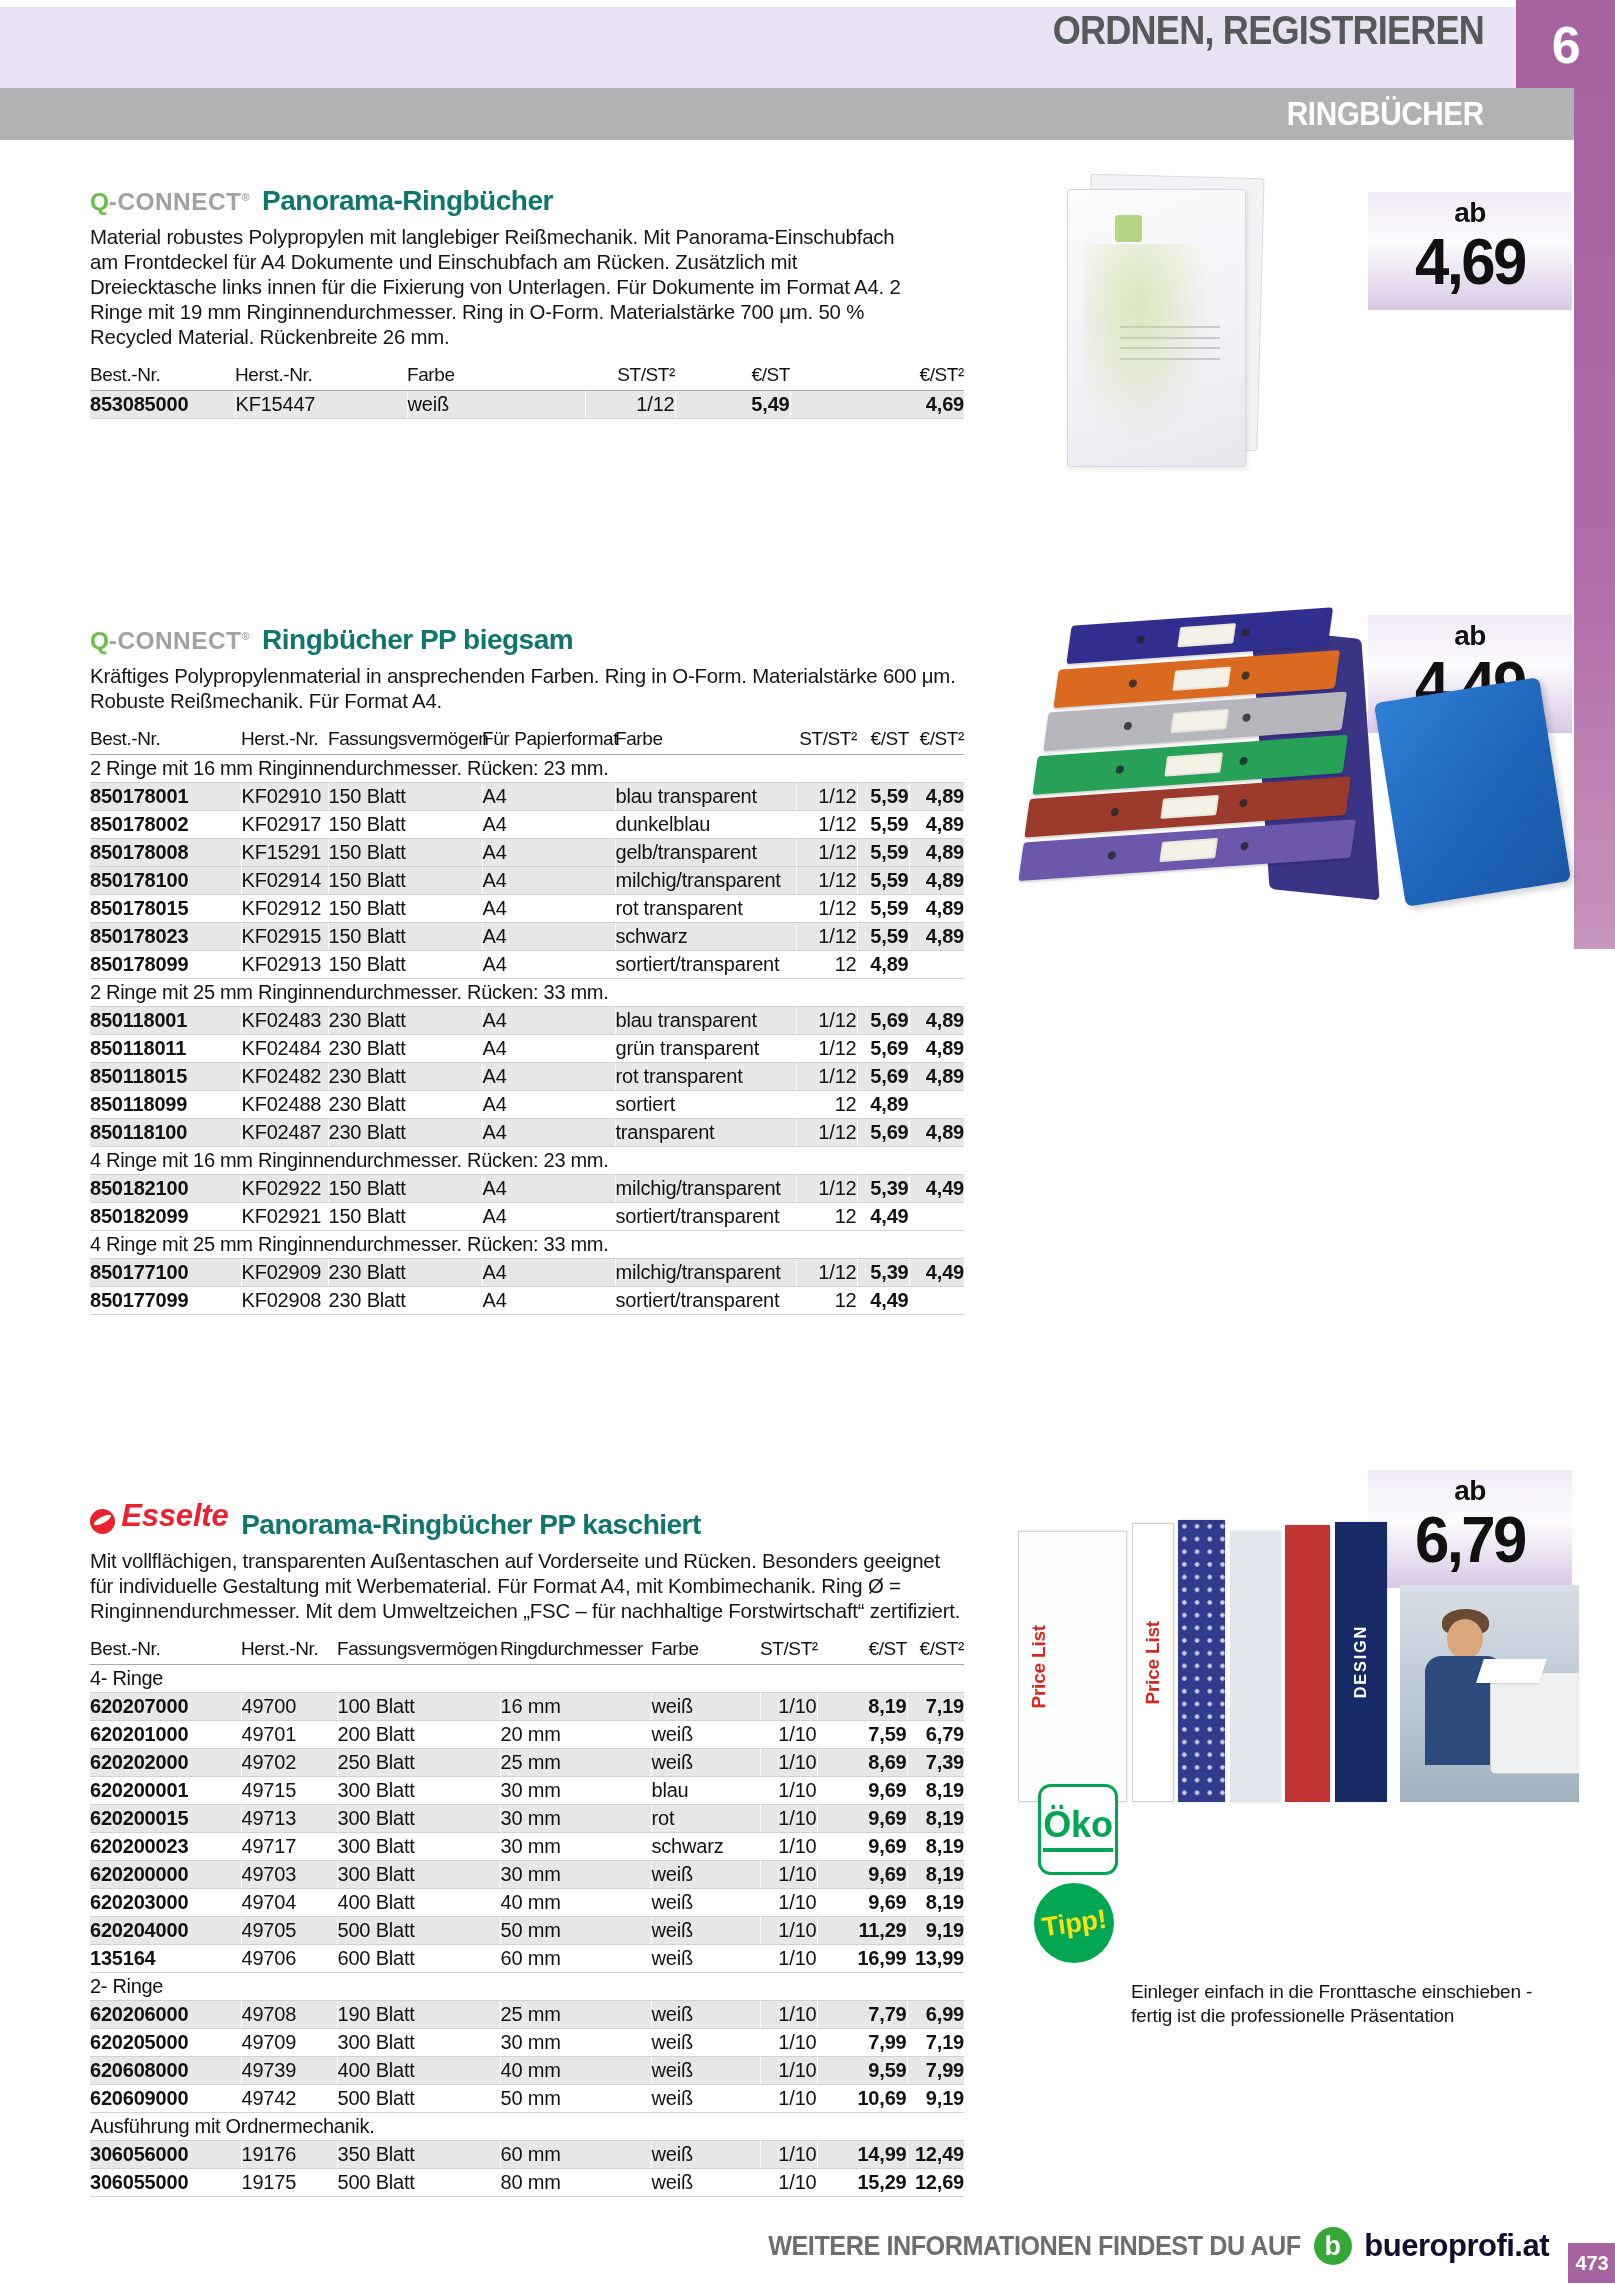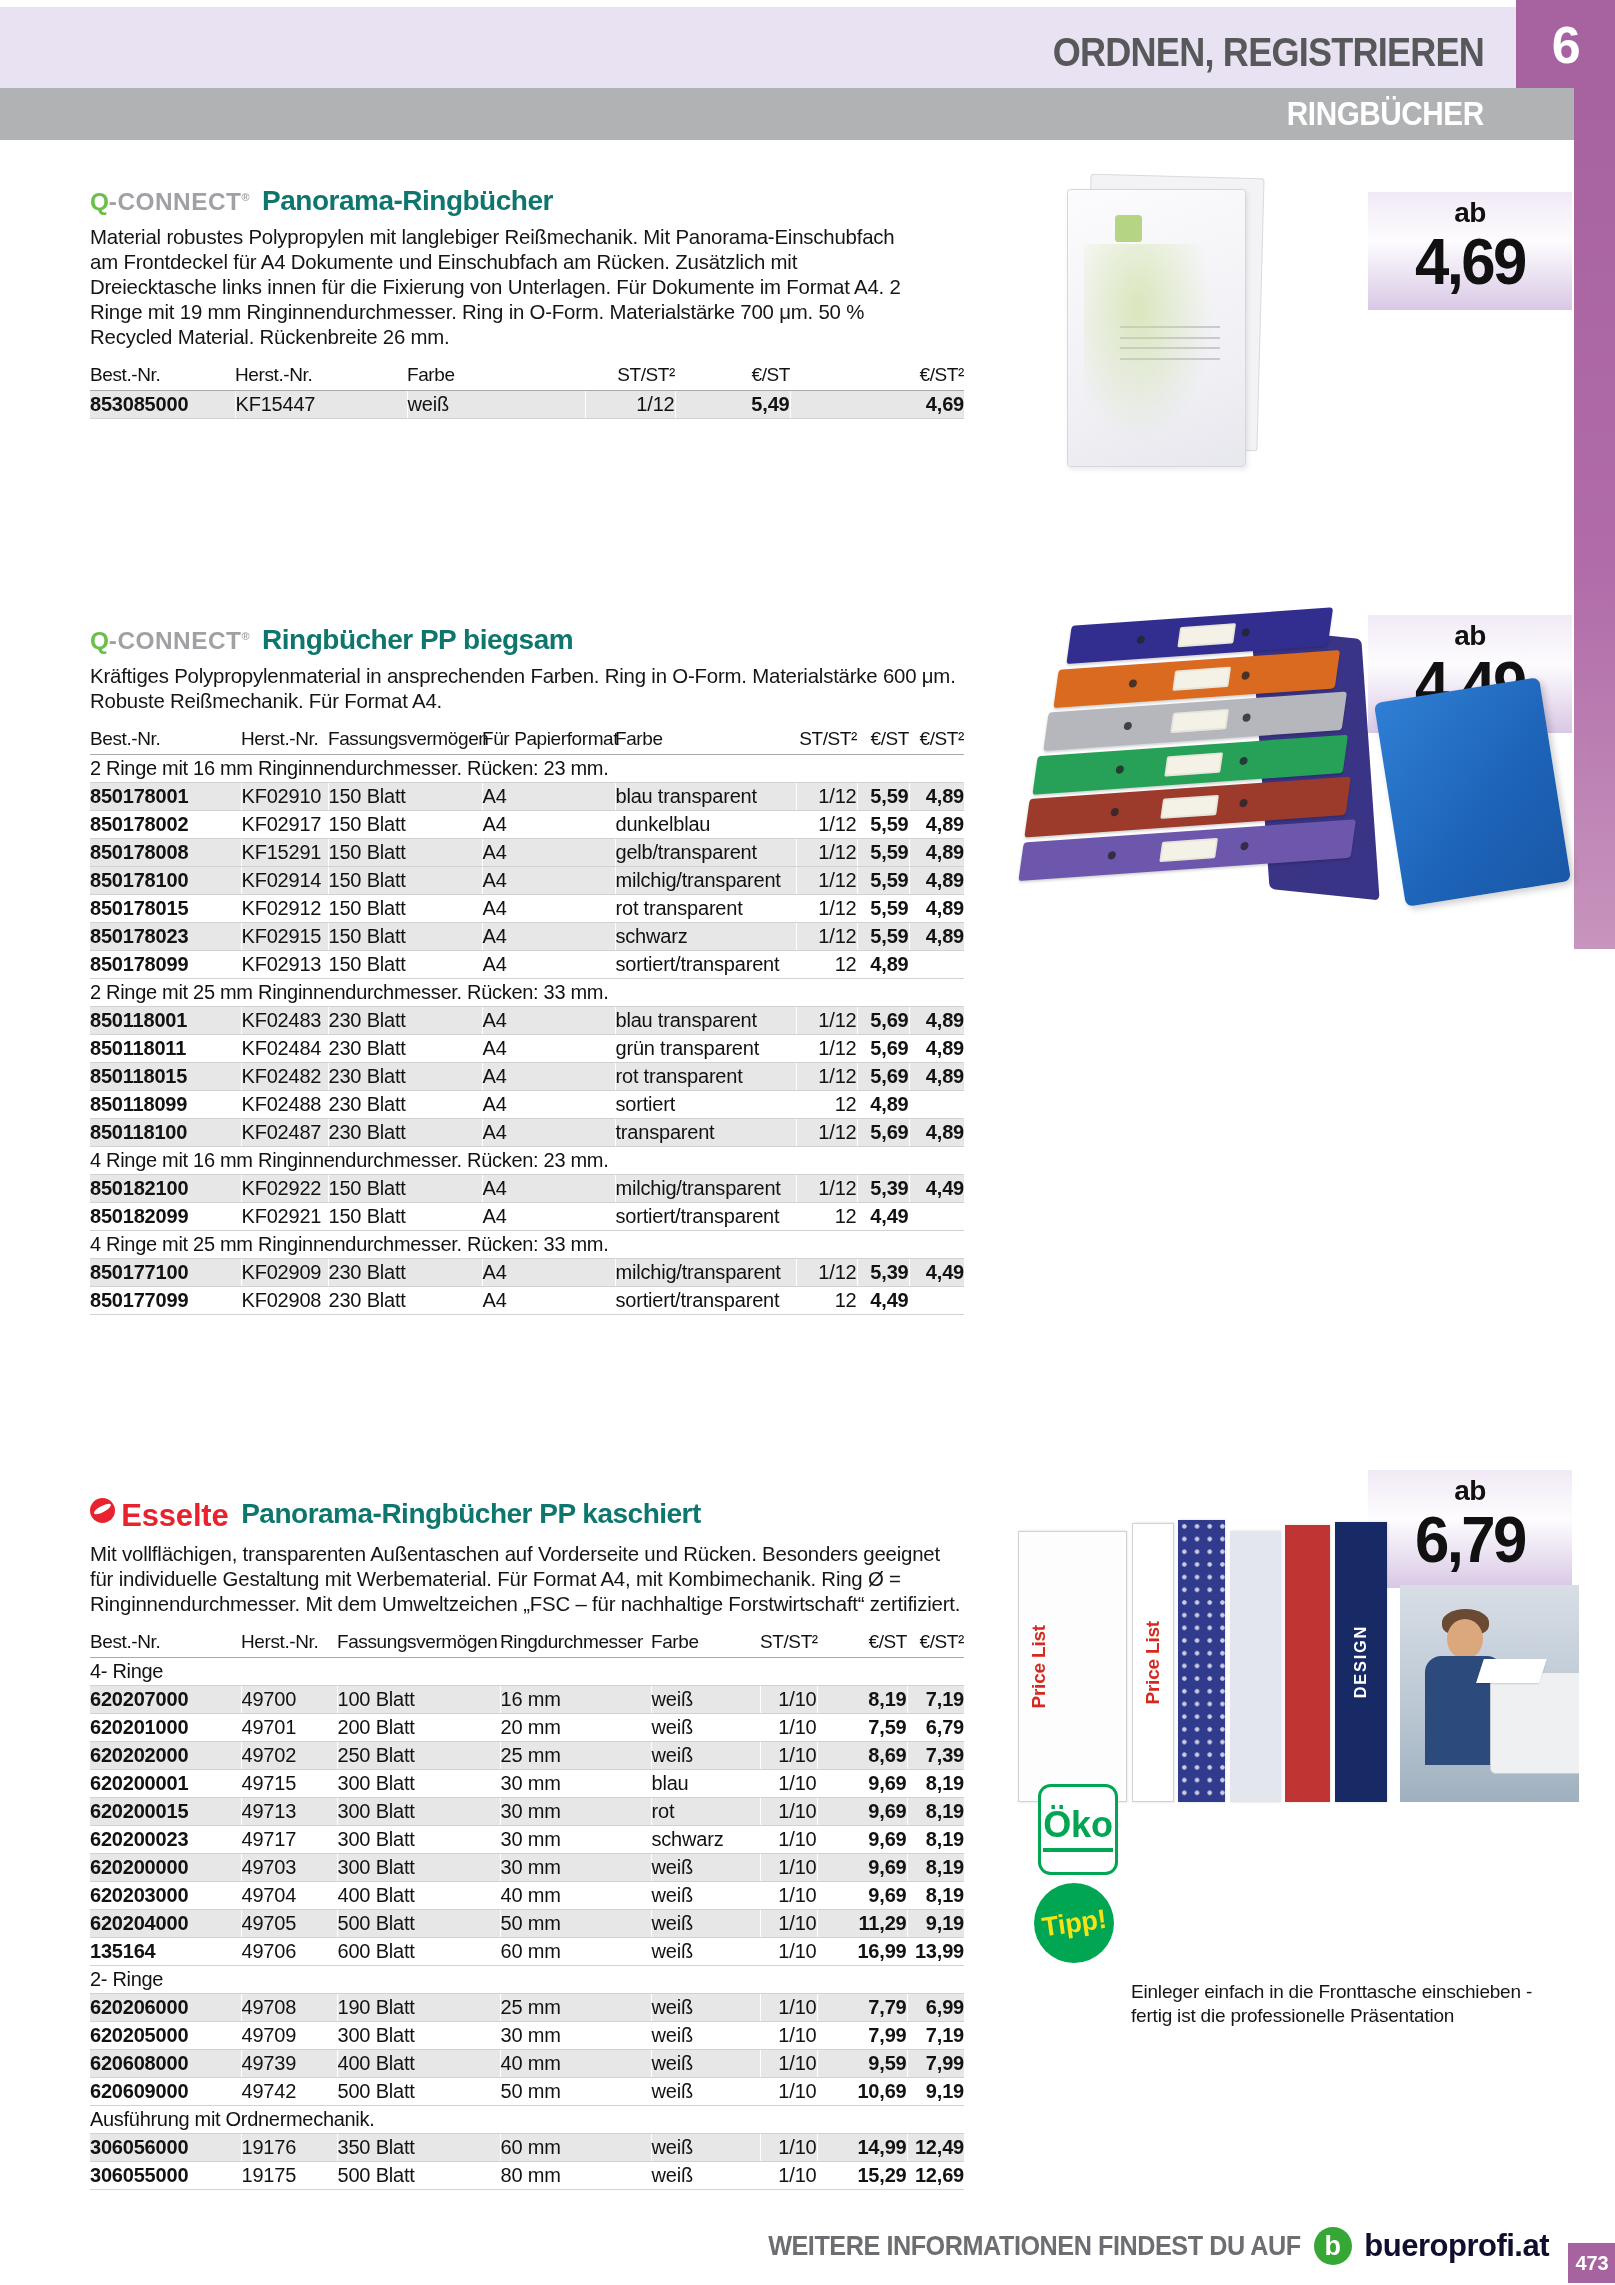--- a/index.html
+++ b/index.html
@@ -1,42 +1,42 @@
 <!DOCTYPE html>
 <html style="font-size:14.5px"><head>
 <meta charset="utf-8">
 <style>
   html,body{margin:0;padding:0;background:#f2f2f2;}
   .page{position:relative;width:1616px;height:2285px;background:#ffffff;overflow:hidden;
         font-family:"Liberation Sans",sans-serif;color:#111;letter-spacing:-0.2px;}
 
   
   .top-band{position:absolute;left:0;top:7.2px;width:1520px;height:90px;background:#e9e2f2;
-            display:flex;align-items:center;justify-content:flex-end;padding-right:36px;box-sizing:border-box;}
+            display:flex;align-items:flex-start;justify-content:flex-end;padding-right:36px;box-sizing:border-box;}
   .top-band-text{font-size:41px;font-weight:bold;color:#57585a;letter-spacing:-0.9px;
                  display:inline-block;transform:scaleX(0.88);transform-origin:right center;}
   .chapter-tab{position:absolute;left:1516px;top:0;width:100px;height:90px;background:#a763a0;
                display:flex;align-items:center;justify-content:center;}
   .chapter-tab span{color:#fff;font-size:52px;font-weight:bold;}
   .sub-bar{position:absolute;left:0;top:88px;width:1574px;height:52px;background:#b1b2b4;
            display:flex;align-items:center;justify-content:flex-end;padding-right:90px;box-sizing:border-box;}
   .sub-bar-text{font-size:33px;font-weight:bold;color:#ffffff;letter-spacing:-0.5px;
                 display:inline-block;transform:scaleX(0.9);transform-origin:right center;}
   .side-strip{position:absolute;left:1574px;top:90px;width:42px;height:859px;
               background:linear-gradient(180deg,#a763a0 0%,#b06ba8 55%,#c795bd 100%);}
 
   
   .product{position:absolute;left:90px;width:874px;}
   .s1{top:185px;} .s2{top:624px;} .s3{top:1498px;}
   .brand-row{display:flex;align-items:baseline;gap:12.7px;margin-bottom:8.1px;}
   .qlogo{font-size:24.4px;font-weight:bold;white-space:nowrap;}
   .qlogo .q{color:#6abf4b;} .qlogo .qrest{color:#9fa1a4;letter-spacing:0.5px;}
   .qlogo .reg{color:#9fa1a4;font-size:11px;}
-  .elogo{display:inline-flex;align-items:flex-start;gap:6.3px;font-size:31px;font-weight:bold;
-         color:#e8232e;white-space:nowrap;}
+  .elogo{display:inline-flex;align-items:flex-end;gap:6.3px;font-size:31px;font-weight:bold;
+         font-style:italic;color:#e8232e;white-space:nowrap;}
   .eswoosh{width:25px;height:25px;background:#e8232e;border-radius:50%;position:relative;display:inline-block;}
   .eswoosh::after{content:"";position:absolute;left:2.7px;top:8.1px;width:19px;height:6.3px;background:#fff;
                   border-radius:50%;transform:rotate(-28deg);}
   .ptitle{font-size:28px;font-weight:bold;margin:0;letter-spacing:-0.5px;color:#0f766e;}
   .desc{font-size:20.4px;line-height:25px;margin:0 0 11.8px 0;color:#151515;}
   .s1 .desc{max-width:819px;}
 
   
   table.tbl{border-collapse:collapse;table-layout:fixed;width:874px;font-size:20px;color:#121212;}
   table.tbl th{font-size:19px;font-weight:normal;text-align:left;padding:1.8px 0 4.5px 0;

